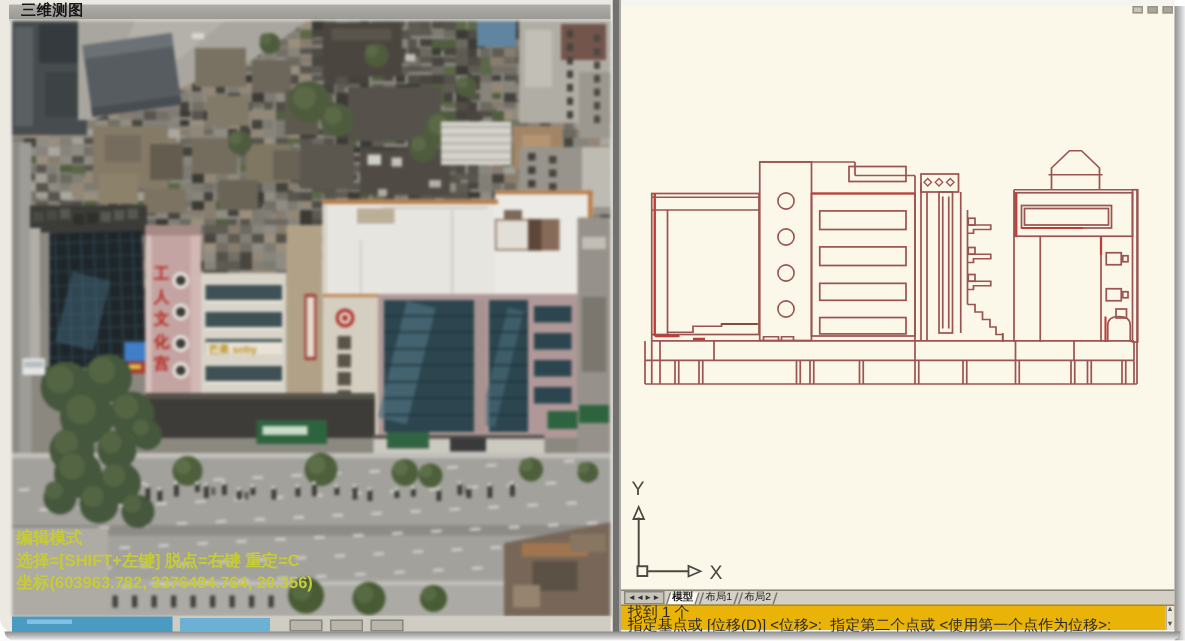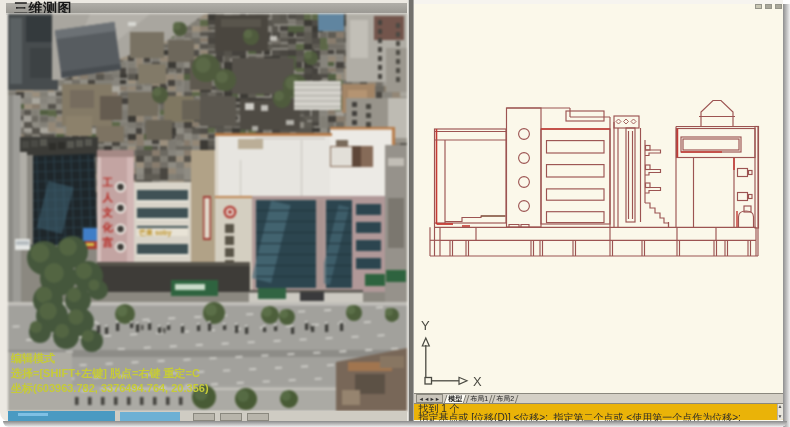--- a/index.html
+++ b/index.html
@@ -1,20 +1,20 @@
 <!DOCTYPE html>
 <html><head><meta charset="utf-8"><style>
 html,body{margin:0;padding:0;width:790px;height:427px;background:#fff;overflow:hidden}
 *{box-sizing:border-box}
 #stage{position:relative;width:790px;height:427px;font-family:"Liberation Sans",sans-serif}
 #card{position:absolute;left:0;top:0;width:786px;height:422px;background:#fff;
   border-radius:0 0 10px 10px;overflow:hidden}
 #lwin{position:absolute;left:0;top:0;width:408px;height:422px;background:#ece9e2}
 #ltitle{position:absolute;left:6px;top:3px;width:401px;height:10px;
-  background:linear-gradient(#b0aea8,#9b9993);color:#181818;font-size:14px;
+  background:linear-gradient(#b0aea8,#9b9993);color:#181818;font-size:10px;
   font-weight:bold;line-height:10px;padding-left:8px;letter-spacing:0.5px}
 #lsub{position:absolute;left:6px;top:13px;width:401px;height:2px;background:#d8d6d0}
 #lbottom{position:absolute;left:8px;top:411px;width:399px;height:11px;background:#cfccc3}
 #divider{position:absolute;left:408px;top:0;width:5.5px;height:422px;
   background:linear-gradient(90deg,#cfcfcb 0 1px,#72716d 1px 4.5px,#a9a8a4 4.5px)}
 #cad{position:absolute;left:413.5px;top:0;width:369.5px;height:422px;background:#fbf8ea}
 #cadtop{position:absolute;left:0;top:0;width:369.5px;height:3.5px;background:#f6f4ef}
 .wicon{position:absolute;top:3.5px;width:7px;height:5px;border:1px solid #95958a;background:#d6d4c4}
 #tabbar{position:absolute;left:0;top:393px;width:369.5px;height:10px;background:#d4d0c6;
   border-top:1px solid #8a887e;font-size:7px;color:#222}

